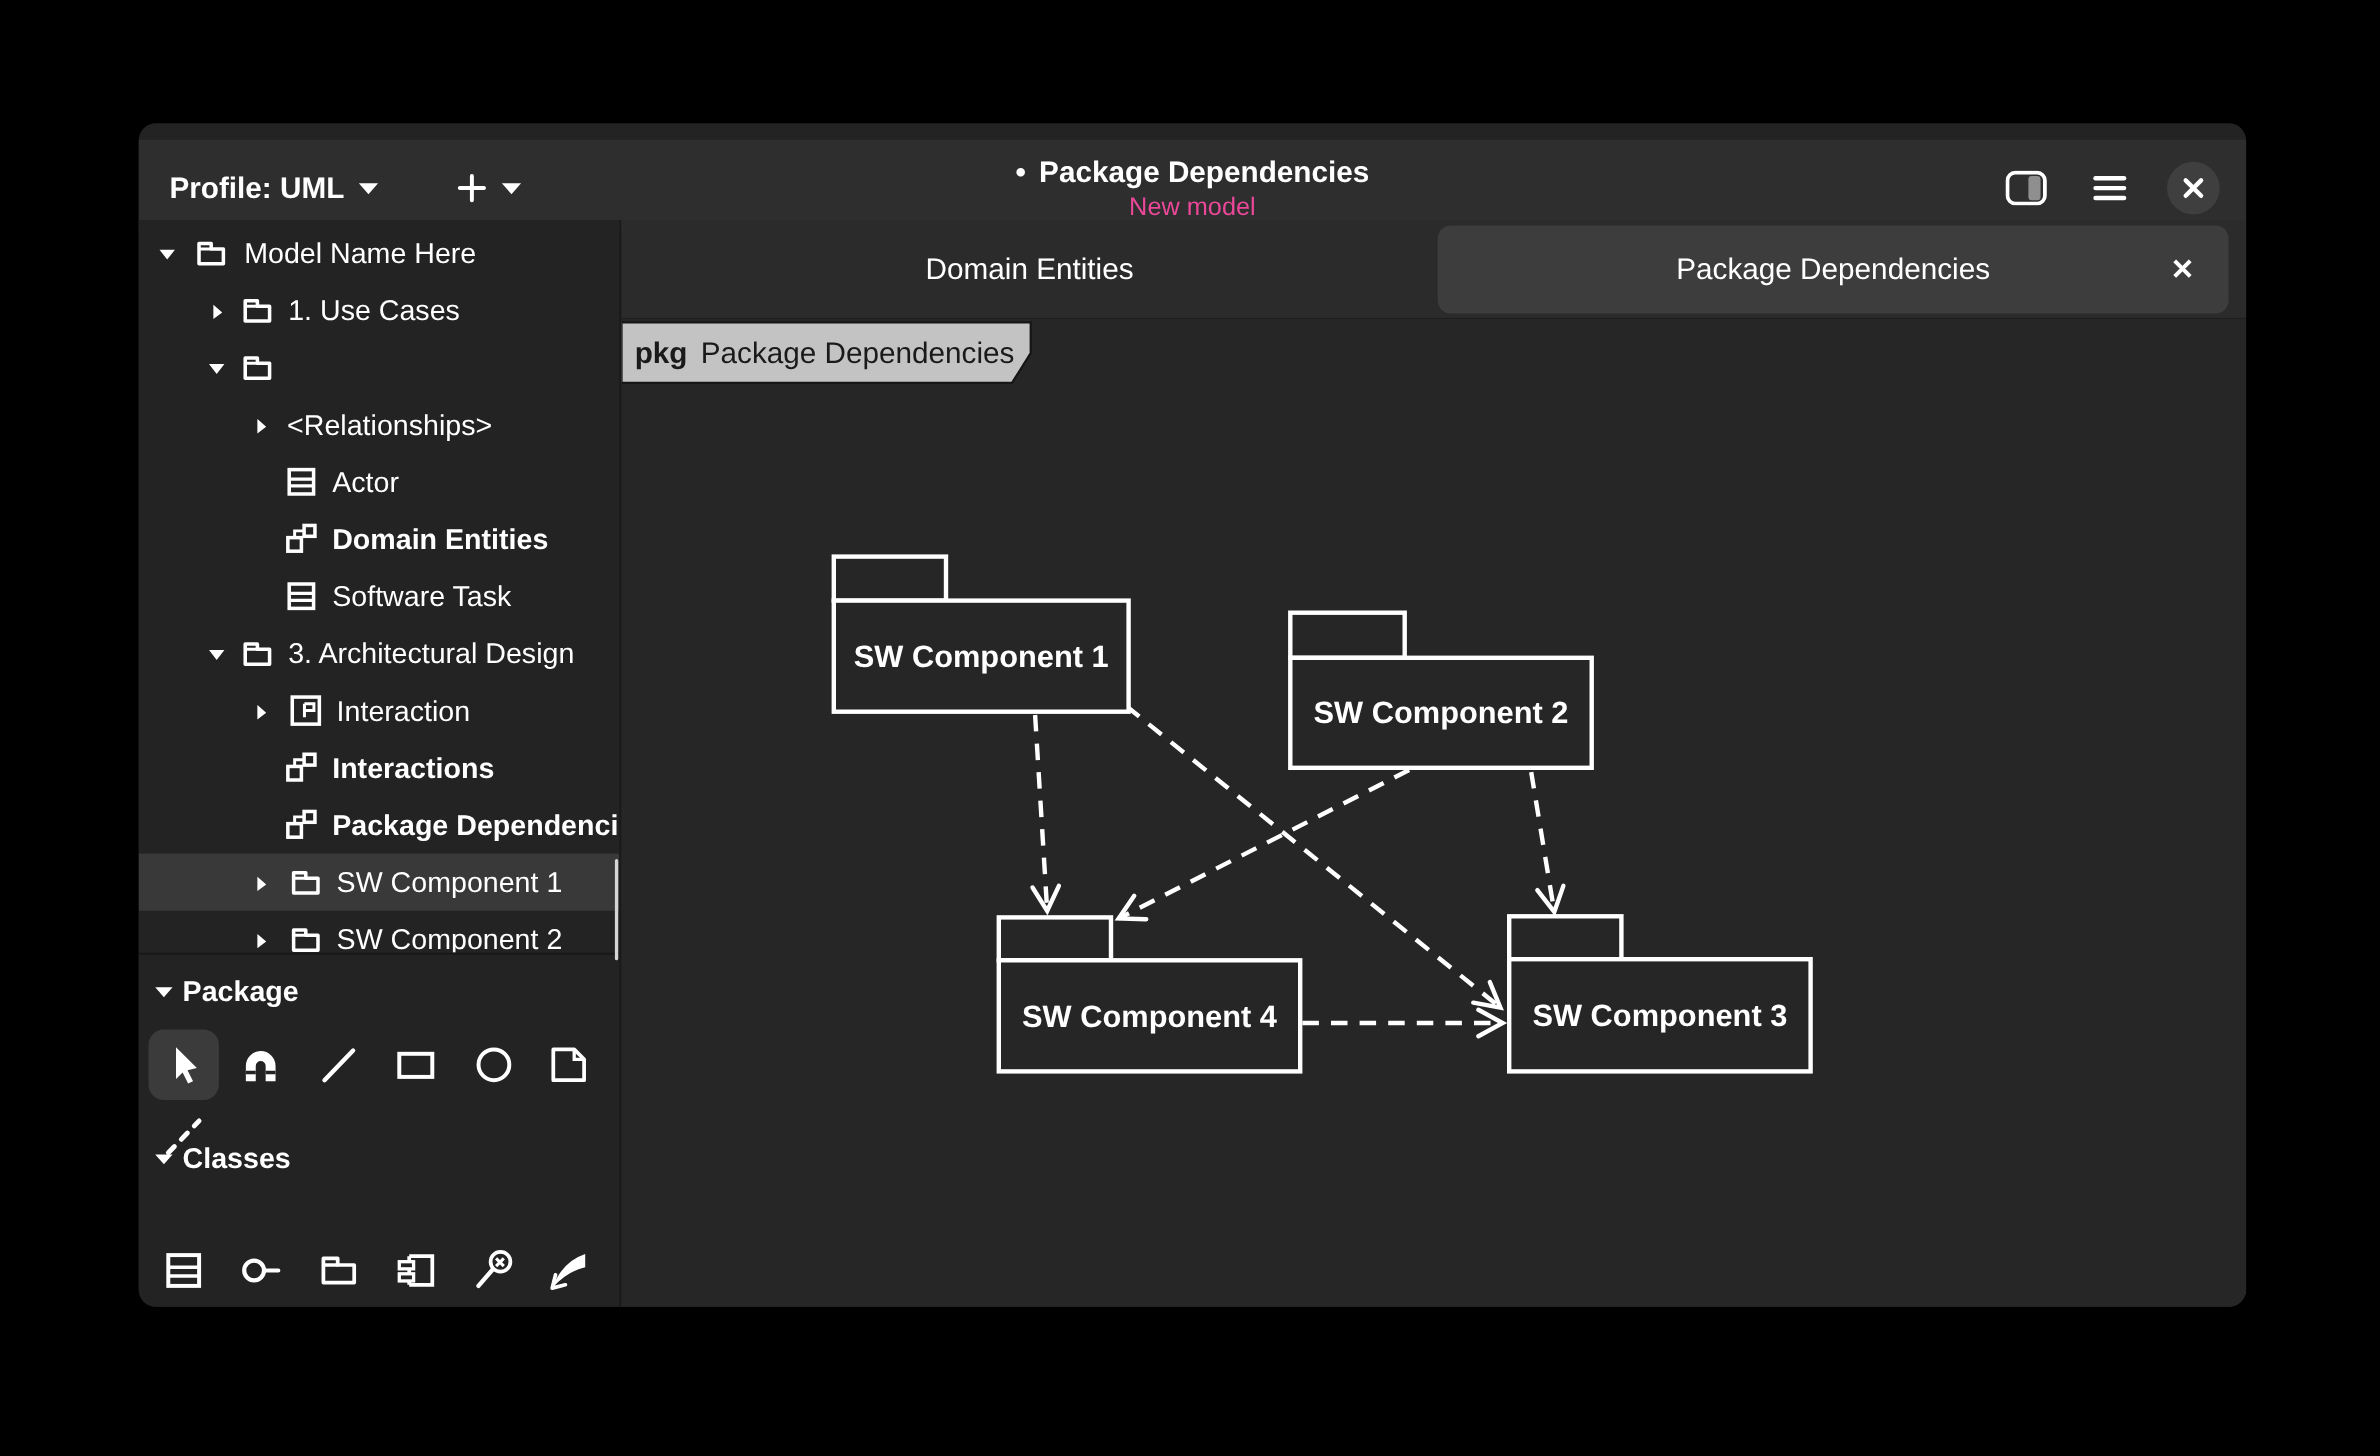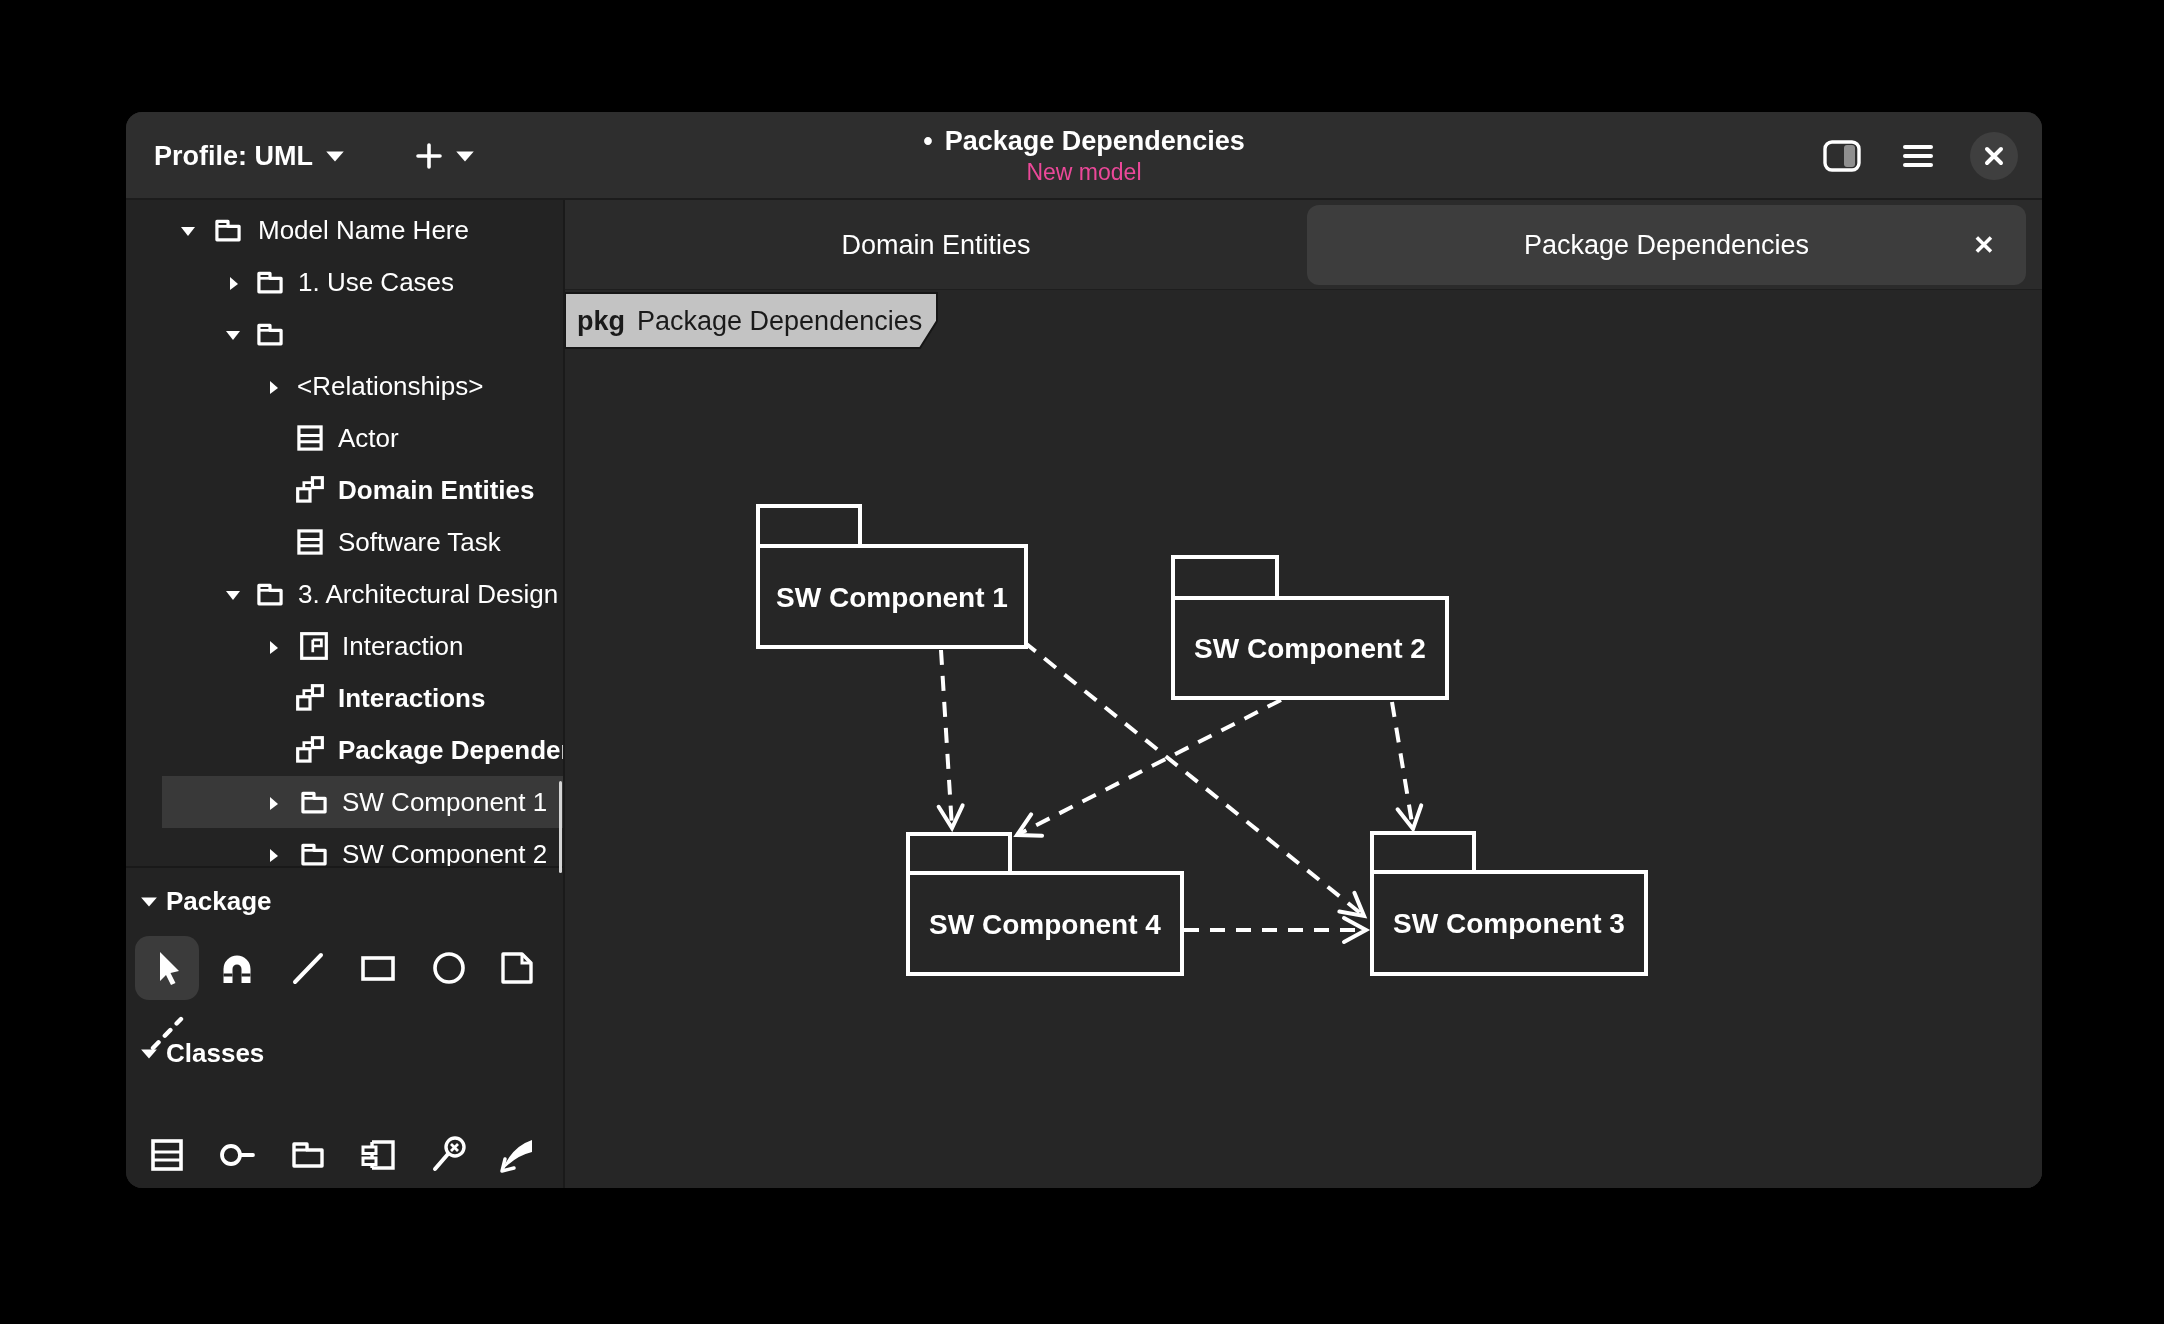--- a/index.html
+++ b/index.html
@@ -1,38 +1,38 @@
 <!DOCTYPE html>
 <html><head>
 <meta charset="utf-8">
 <style>
   html,body{margin:0;padding:0;background:#000;}
   .page{position:relative;width:2164px;height:1324px;background:#000;overflow:hidden;
         font-family:"Liberation Sans",sans-serif;color:#fff;}
   .window{position:absolute;left:126px;top:112px;width:1916px;height:1076px;
           background:#232323;border-radius:16px;overflow:hidden;}
   
-  .header{position:absolute;left:0;top:0;width:100%;height:88px;background:#2e2e2e;
+  .header{position:absolute;left:0;top:15px;width:100%;height:88px;background:#2e2e2e;
           border-bottom:2px solid #1c1c1c;box-sizing:border-box;}
   .hdr-left{position:absolute;left:28px;top:0;height:88px;display:flex;align-items:center;gap:10px;}
   .profile-btn{display:flex;align-items:center;gap:12px;font-size:27px;font-weight:700;cursor:default;}
   .plus-btn{display:flex;align-items:center;gap:10px;margin-left:58px;}
   .hdr-center{position:absolute;left:0;top:0;width:100%;height:88px;display:flex;
               flex-direction:column;align-items:center;justify-content:center;pointer-events:none;}
   .title-line{display:flex;align-items:center;gap:12px;font-size:27px;font-weight:700;}
   .subtitle{font-size:23px;color:#ec4899;margin-top:2px;font-weight:400;}
   .hdr-right{position:absolute;right:24px;top:0;height:88px;display:flex;align-items:center;gap:28px;}
   .icon-btn{width:48px;height:48px;display:flex;align-items:center;justify-content:center;border-radius:10px;}
   .close-btn{width:48px;height:48px;border-radius:50%;background:#3f3f3f;display:flex;
              align-items:center;justify-content:center;}
   
   .body-row{position:absolute;left:0;top:88px;width:100%;height:988px;}
   .sidebar{position:absolute;left:0;top:0;width:437px;height:988px;background:#232323;overflow:hidden;}
   .vdivider{position:absolute;left:437px;top:0;width:2px;height:988px;background:#1a1a1a;}
-  .tree{position:absolute;left:0;top:0;width:437px;height:666px;overflow:hidden;margin-left:36px;}
+  .tree{position:absolute;left:0;top:0;width:437px;height:666px;overflow:hidden;}
   .trow{position:absolute;left:0;width:437px;height:52px;font-size:26px;white-space:nowrap;}
   .trow.sel{background:#393939;}
   .trow .exp{position:absolute;top:18px;width:18px;height:18px;}
   .trow .ticon{position:absolute;top:10px;width:32px;height:32px;}
   .trow .tlabel{position:absolute;top:0;line-height:52px;overflow:hidden;}
   .trow.bold .tlabel{font-weight:700;}
   .tree-toolbox-div{position:absolute;left:0;top:666px;width:437px;height:2px;background:#191919;}
   .sidebar-scroll{position:absolute;left:433px;top:581px;width:3px;height:92px;background:#d5d5d5;border-radius:2px;}
   .sect-head{position:absolute;display:flex;align-items:center;gap:8px;font-size:26px;font-weight:700;}
   .tool{position:absolute;width:44px;height:44px;display:flex;align-items:center;justify-content:center;}

